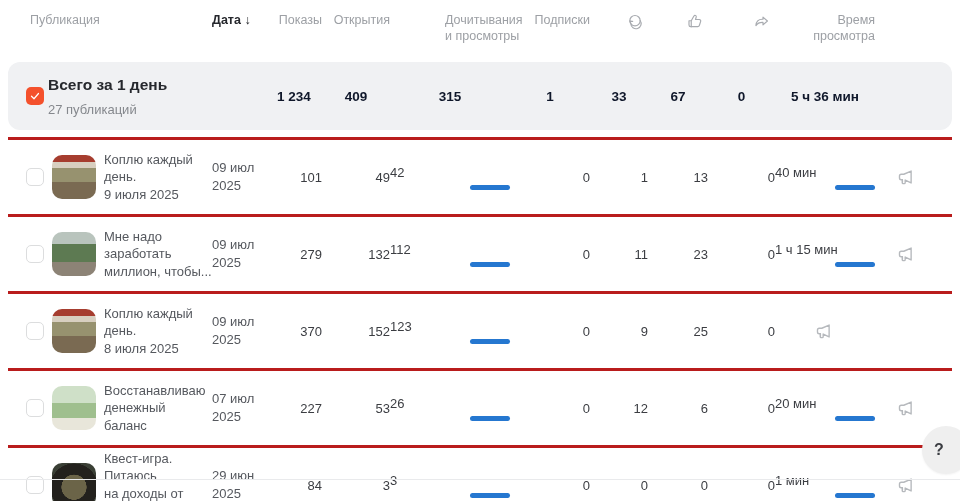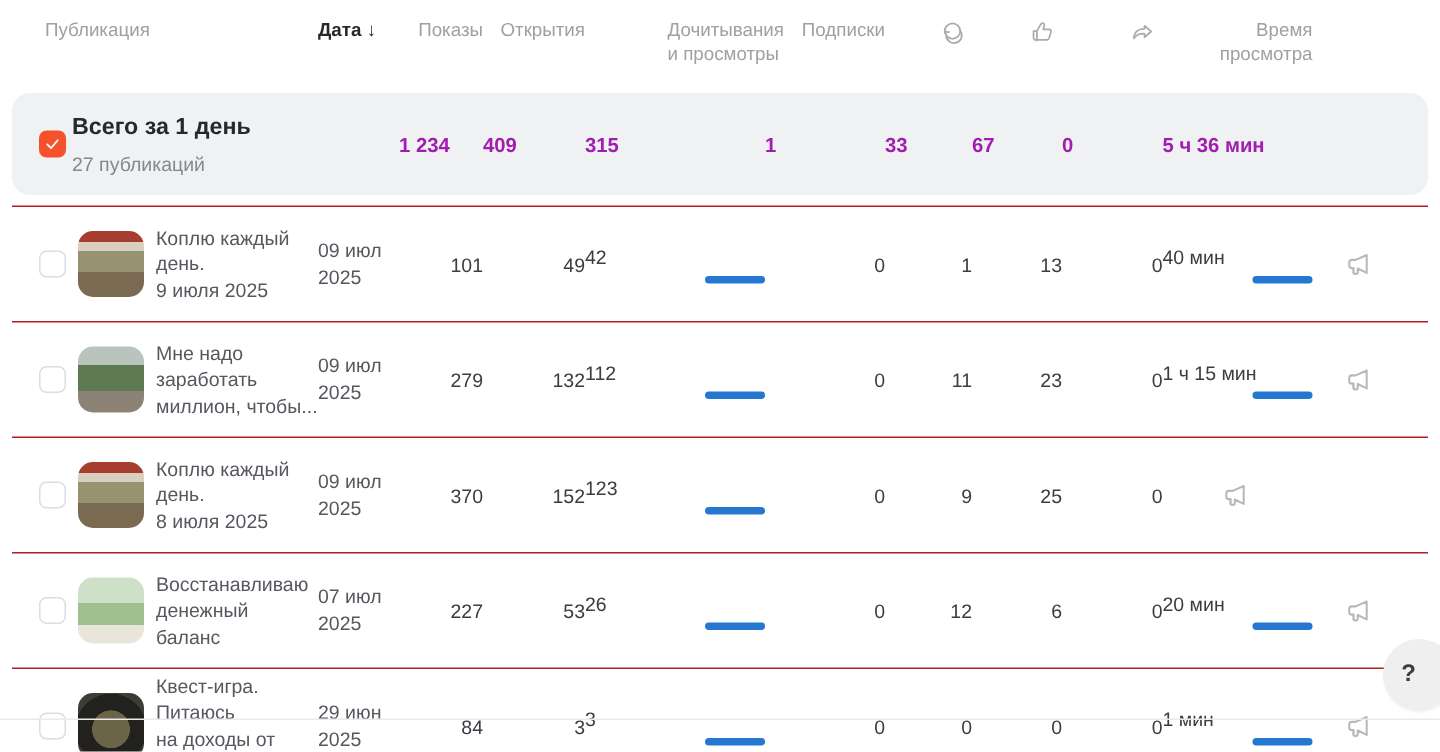--- a/index.html
+++ b/index.html
@@ -19,34 +19,34 @@
   .th-reads { padding-left:55px; white-space:nowrap; text-align:center; overflow:visible; }
   .th-icon { display:flex; justify-content:flex-end; padding-right:3px; }
   .th-icon svg { width:20px; height:20px; stroke:#a8abb0; fill:none;
     stroke-width:1.4; stroke-linecap:round; stroke-linejoin:round; }
 
   
   .summary { margin:6px 8px 7px 8px; height:68px; background:#f0f1f3;
     border-radius:12px; padding:0 12px 0 10px;
     display:grid; grid-template-columns:30px 164px 54px 56px 68px 120px 80px 58px 60px 67px 100px 63px;
     align-items:center; }
-  .summary .num { font-weight:bold; color:#a21caf; font-size:13.5px; text-align:left; }
+  .summary .num { font-weight:bold; color:#0f172a; font-size:13.5px; text-align:center; }
   .sum-title { font-weight:bold; color:#26282d; font-size:15.5px; line-height:1.3; }
   .sum-sub { color:#85888d; font-size:13px; font-weight:normal; margin-top:6px; }
 
   
   .cb { width:18px; height:18px; border-radius:5px; margin-left:8px; cursor:pointer; }
   .cb-on { background:#f4512c; display:flex; align-items:center; justify-content:center; }
   .cb-on svg { width:12px; height:12px; stroke:#fff; stroke-width:2.4; fill:none;
     stroke-linecap:round; stroke-linejoin:round; }
   .cb-off { background:#fff; border:1.5px solid #dcddde; }
 
   
   .rows { padding:0 8px; }
-  .pub-row { border-top:1px solid #b91c1c; height:77px; padding:0 12px 0 10px;
+  .pub-row { border-top:3px solid #b91c1c; height:77px; padding:0 12px 0 10px;
     display:grid; grid-template-columns:30px 56px 108px 54px 56px 68px 120px 80px 58px 60px 67px 100px 63px;
     align-items:center; }
   .thumb { width:44px; height:44px; border-radius:10px; margin-left:4px; }
   .thumb-jar  { background:linear-gradient(180deg,#a63d2f 0 16%,#d8cfc0 16% 30%,#97926f 30% 62%,#7a6a52 62% 100%); }
   .thumb-garden { background:linear-gradient(180deg,#b9c4bd 0 28%,#5d7a52 28% 68%,#8c8376 68% 100%); }
   .thumb-garden-light { background:linear-gradient(180deg,#cfe0c8 0 38%,#9fbf8e 38% 72%,#e8e6da 72% 100%); }
   .thumb-bowl { background:radial-gradient(circle at 50% 55%,#6b6448 0 38%,#23211d 39% 72%,#3a3f35 73% 100%); }
   .pub-title { color:#55585e; font-size:13px; line-height:1.35; cursor:pointer; }
   .pub-date { color:#55585e; font-size:13px; line-height:1.35; }
   .num-cell { text-align:right; color:#3b3d42; font-size:13px; }

